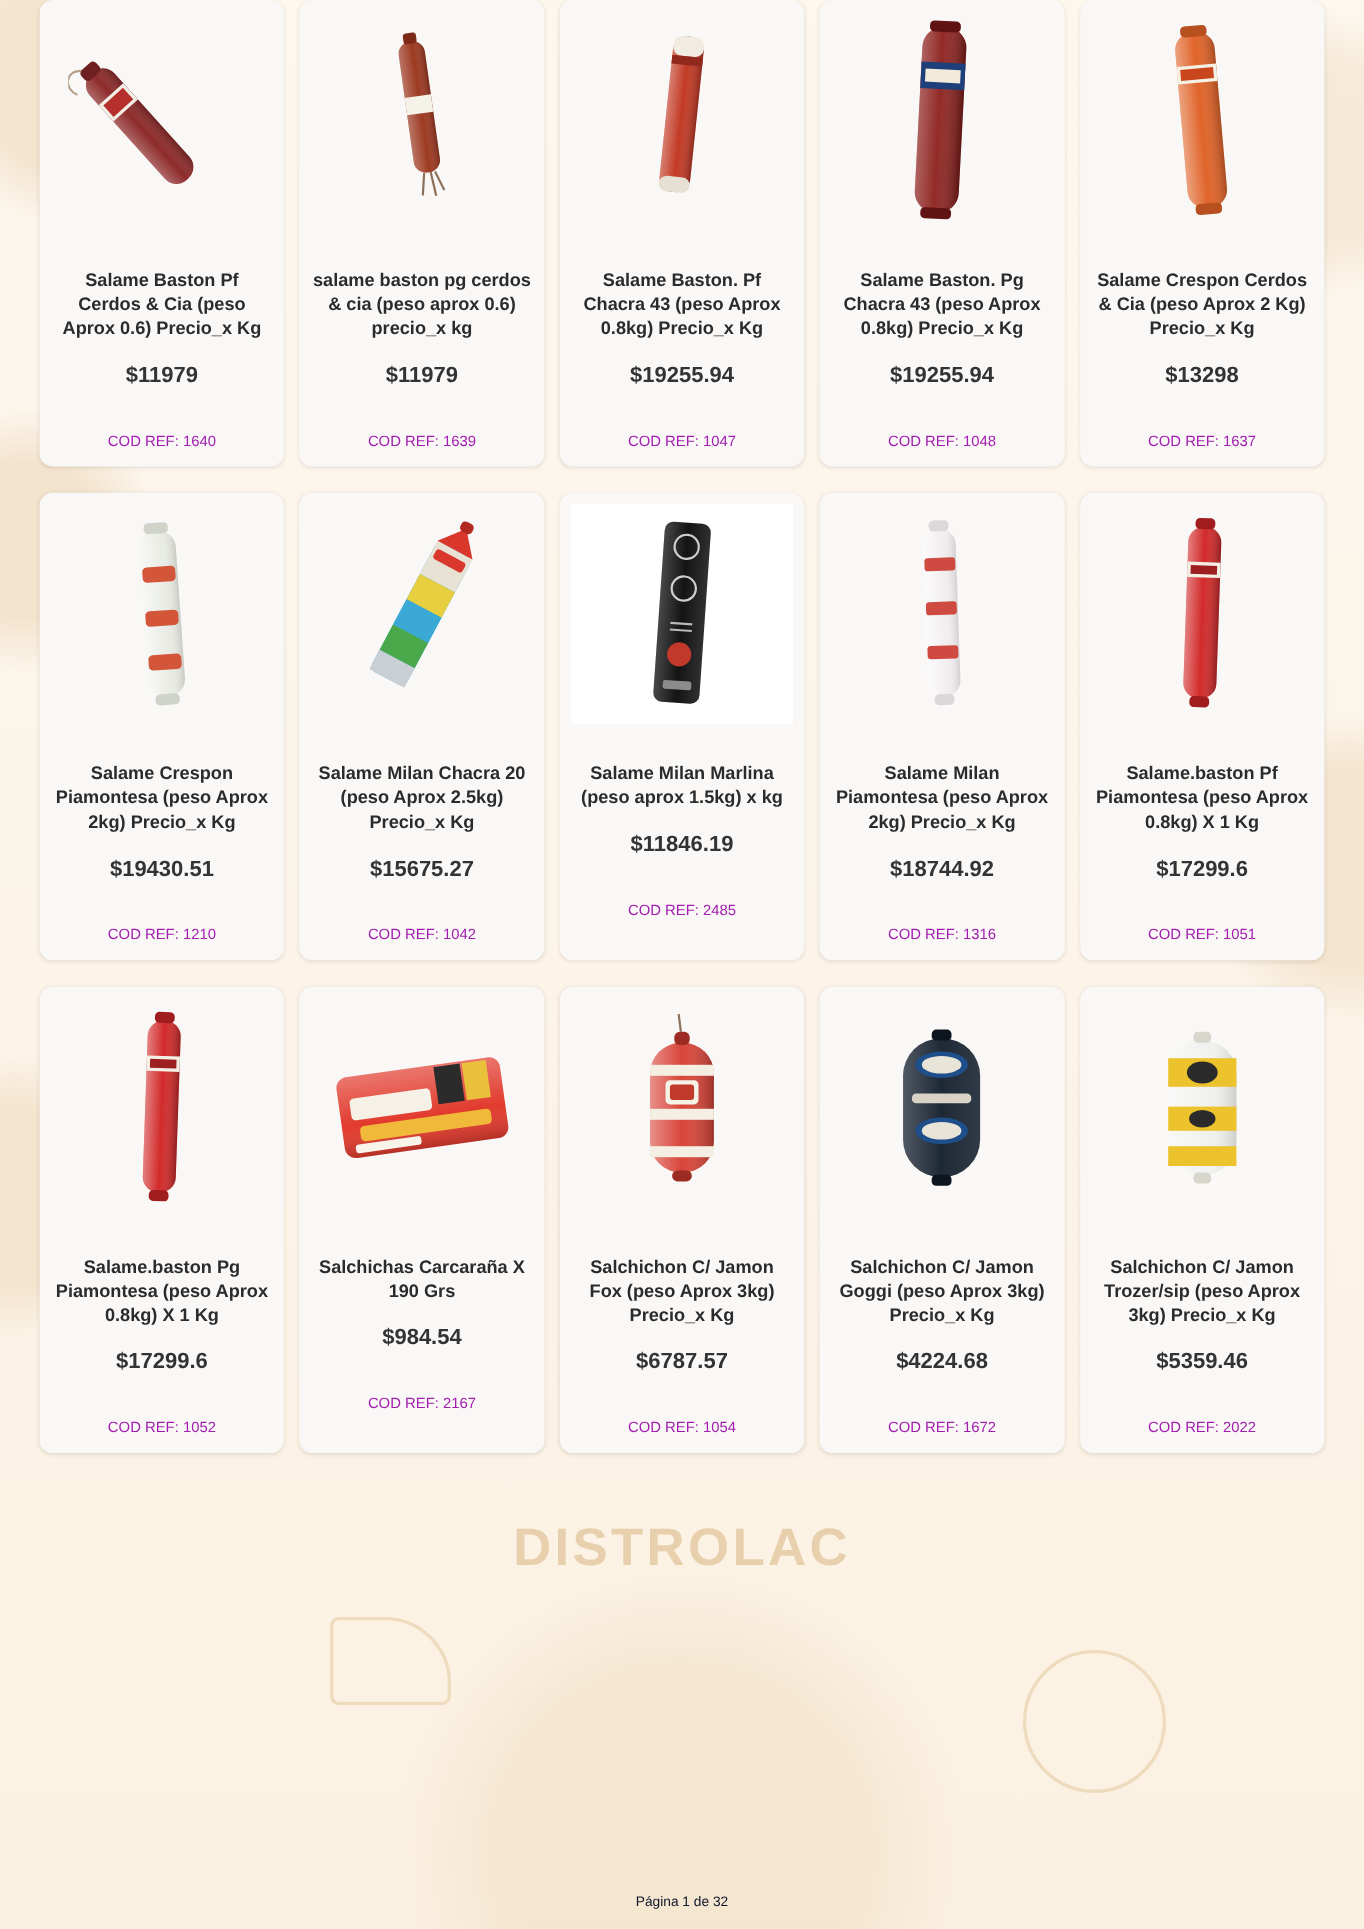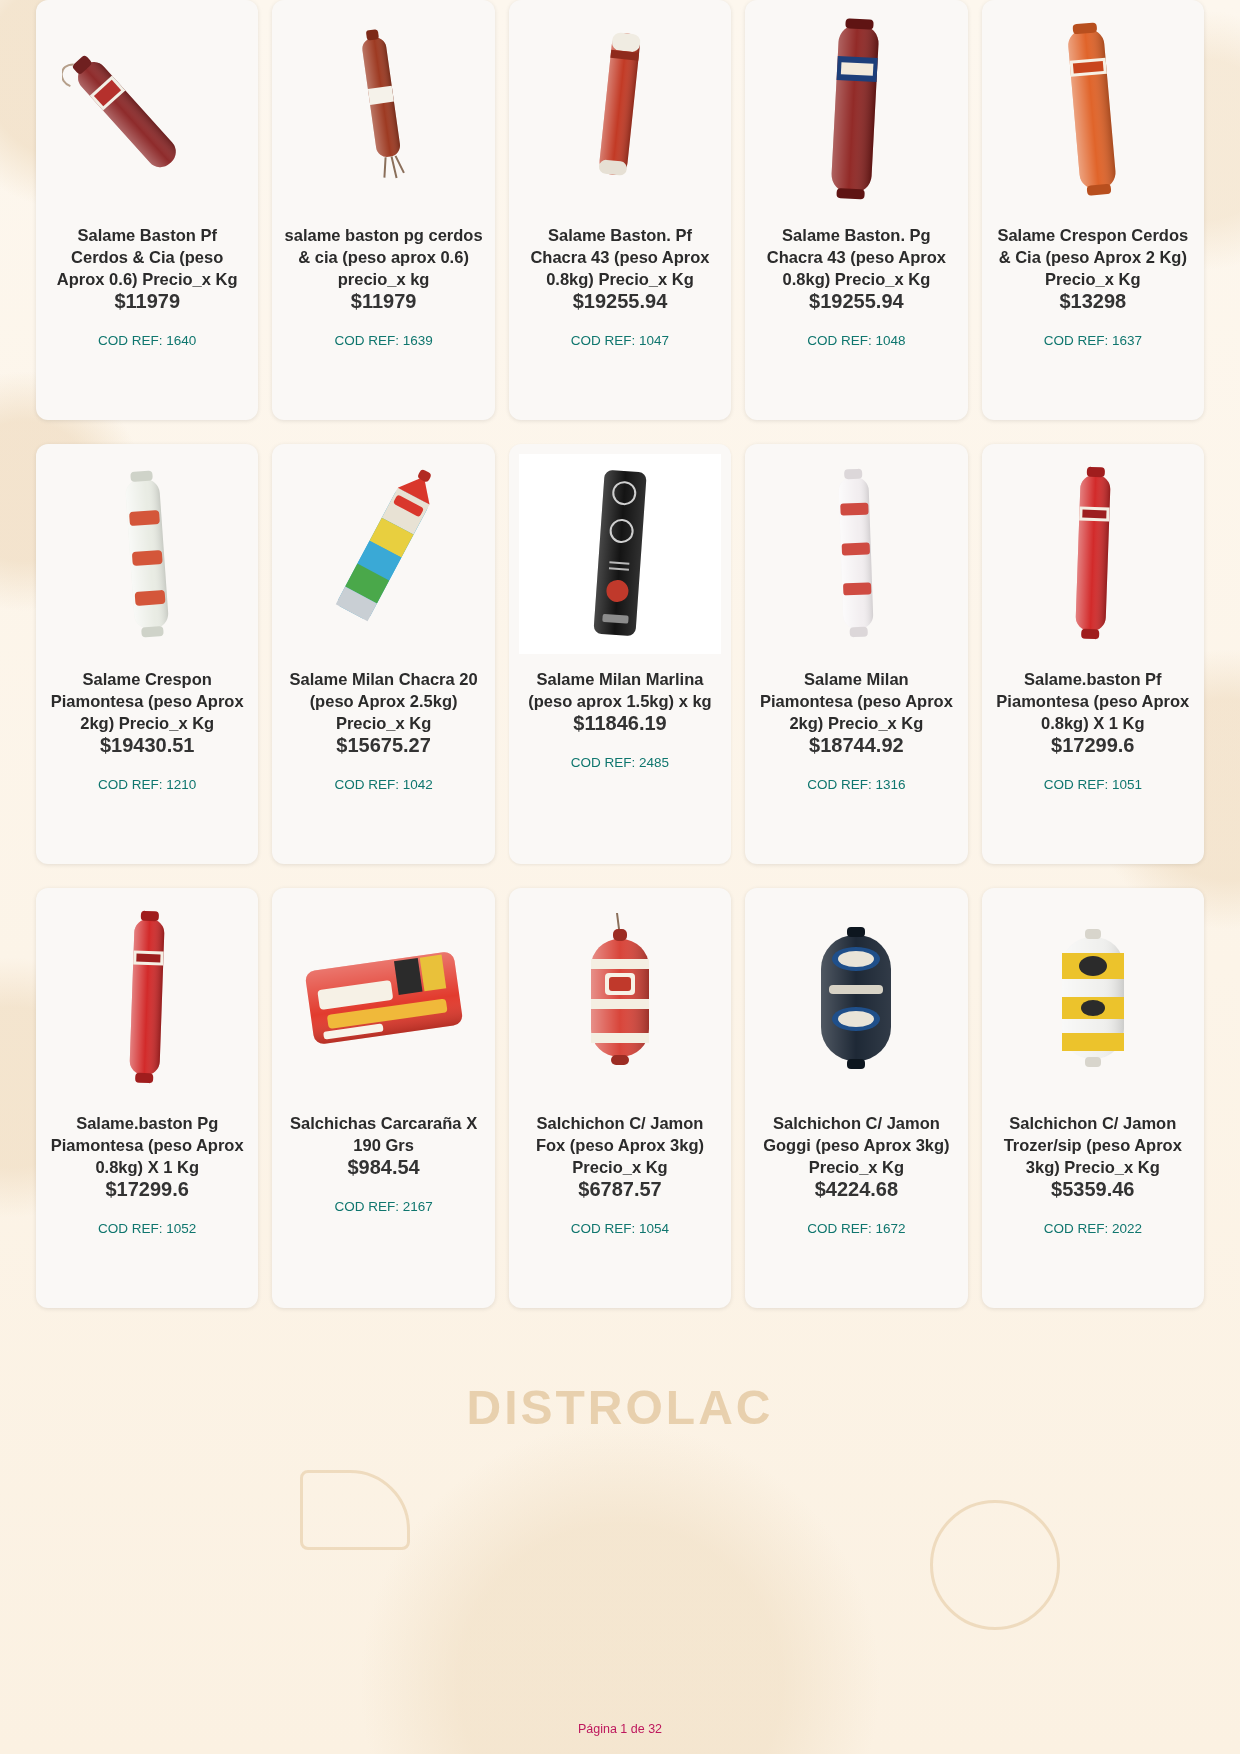--- a/index.html
+++ b/index.html
@@ -65,20 +65,21 @@
   }
   .card {
     background: #faf8f6;
     border-radius: 12px;
     box-shadow: 0 1px 4px rgba(0,0,0,0.10);
     padding: 10px 10px 16px 10px;
     display: flex;
     flex-direction: column;
     align-items: center;
     min-height: 420px;
+    gap: 20px;
   }
   .card.flat { box-shadow: 0 1px 3px rgba(0,0,0,0.07); }
   .thumb {
     width: 100%;
     height: 200px;
     display: flex;
     align-items: center;
     justify-content: center;
     overflow: hidden;
   }
@@ -95,30 +96,30 @@
   }
   .price {
     font-size: 20px;
     font-weight: bold;
     color: #333333;
     text-align: center;
   }
   .cod {
     margin-top: 20px;
     font-size: 13.5px;
-    color: #0f766e;
+    color: #a21caf;
     text-align: left;
   }
   .footer {
     position: absolute;
     left: 0; right: 0;
     bottom: 18px;
     text-align: center;
     font-size: 12.5px;
-    color: #be185d;
+    color: #0f172a;
     z-index: 3;
   }
 </style>
 </head>
 <body>
 
 <div class="bg-layer"></div>
 <div class="wm-shape wm-cheese"></div>
 <div class="wm-shape wm-circle"></div>
 <div class="watermark">DISTROLAC</div>

